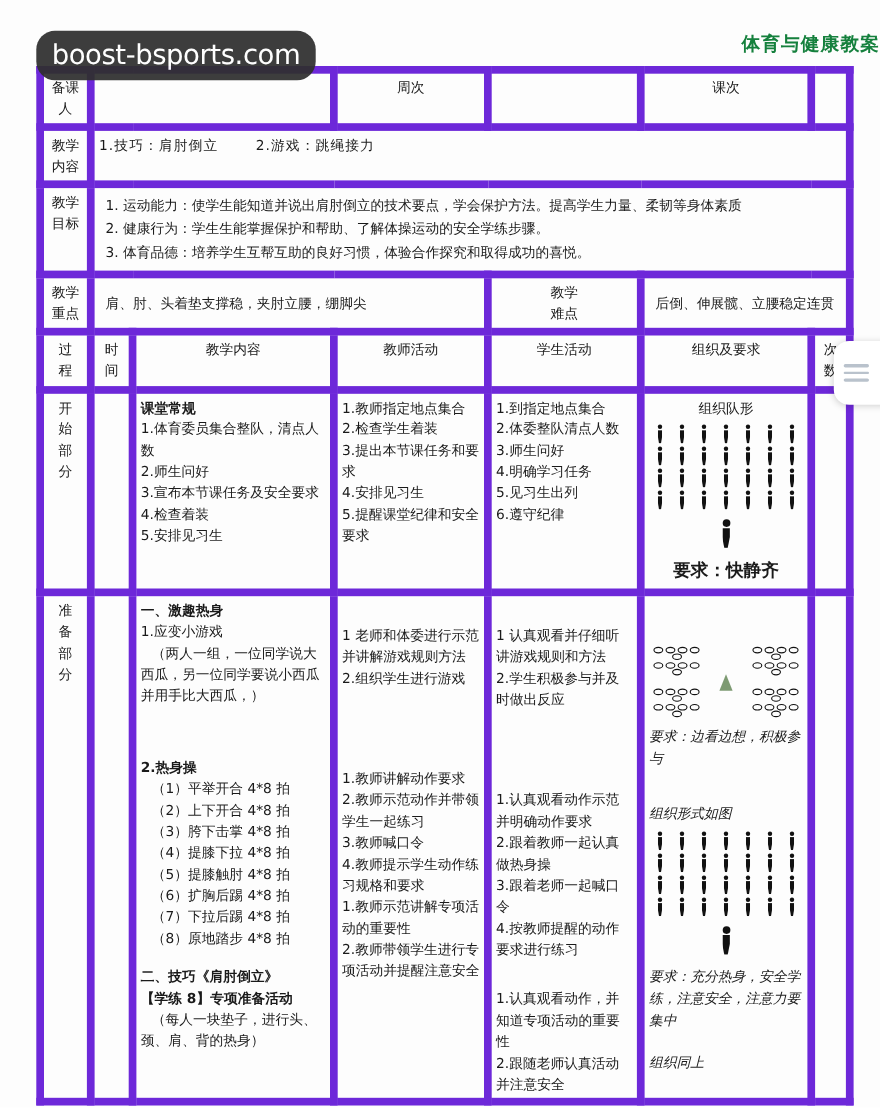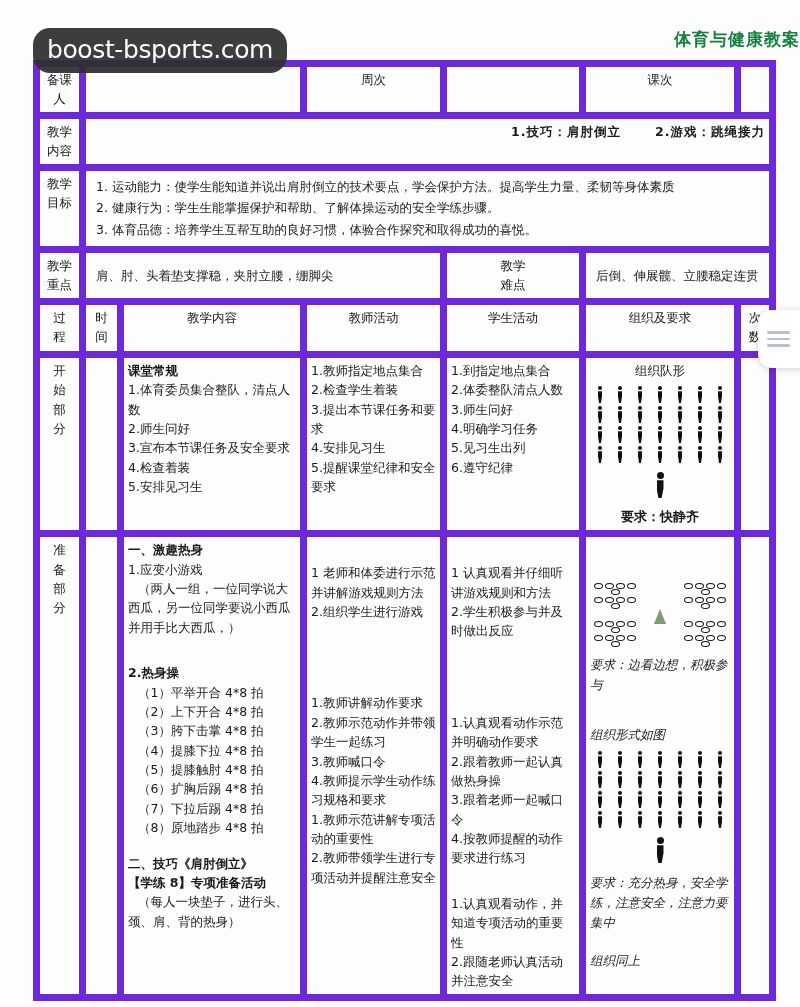--- a/index.html
+++ b/index.html
@@ -53,24 +53,24 @@
   .vert-char {
     display: block;
   }
   .hdr-cell {
     text-align: center;
     vertical-align: middle;
     height: 26px;
     font-size: 12.5px;
   }
   .content-title {
-    text-align: right;
+    text-align: left;
     vertical-align: middle;
     font-size: 16px;
-    font-weight: bold;
+    font-weight: normal;
     letter-spacing: 1px;
     padding: 10px 0;
   }
   .content-title .gap { display:inline-block; width: 34px; }
   .goal-line {
     font-size: 12.5px;
     line-height: 1.72;
     white-space: nowrap;
   }
   .kp-text { font-size: 12.5px; vertical-align: middle; }
@@ -130,21 +130,21 @@
   }
   .person.big::before {
     width: 7px; height: 7px; margin-left: -3.5px;
   }
   .person.big::after {
     top: 8px; width: 7px; height: 18px; margin-left: -3.5px;
     box-shadow: -6px 1px 0 -3.6px #111, 6px 1px 0 -3.6px #111;
   }
   .teacher-row { text-align: center; margin-top: 9px; line-height: 0; }
   .req-line {
-    font-size: 13px;
+    font-size: 16px;
     font-weight: bold;
     margin-top: 9px;
     text-align: center;
   }
   .req-left {
     font-size: 12.5px;
     text-align: left;
     line-height: 1.6;
     margin-top: 6px;
     font-style: italic;
@@ -356,21 +356,21 @@
           <span class="vert-char">准</span>
             <span class="vert-char">备</span>
             <span class="vert-char">部</span>
             <span class="vert-char">分</span>
         </td>
         <td></td>
         <td class="cell-body">
           <span class="ln bold">一、激趣热身</span>
           <span class="ln">1.应变小游戏</span>
           <span class="ln" style="text-indent:10px">（两人一组，一位同学说大西瓜，另一位同学要说小西瓜并用手比大西瓜，）</span>
-          <span class="ln bold" style="margin-top:26px">2.热身操</span>
+          <span class="ln bold" style="margin-top:46px">2.热身操</span>
           <span class="ln" style="padding-left:10px">（1）平举开合 4*8 拍</span>
           <span class="ln" style="padding-left:10px">（2）上下开合 4*8 拍</span>
           <span class="ln" style="padding-left:10px">（3）胯下击掌 4*8 拍</span>
           <span class="ln" style="padding-left:10px">（4）提膝下拉 4*8 拍</span>
           <span class="ln" style="padding-left:10px">（5）提膝触肘 4*8 拍</span>
           <span class="ln" style="padding-left:10px">（6）扩胸后踢 4*8 拍</span>
           <span class="ln" style="padding-left:10px">（7）下拉后踢 4*8 拍</span>
           <span class="ln" style="padding-left:10px">（8）原地踏步 4*8 拍</span>
           <span class="ln bold" style="margin-top:16px">二、技巧《肩肘倒立》</span>
           <span class="ln bold">【学练 8】专项准备活动</span>

